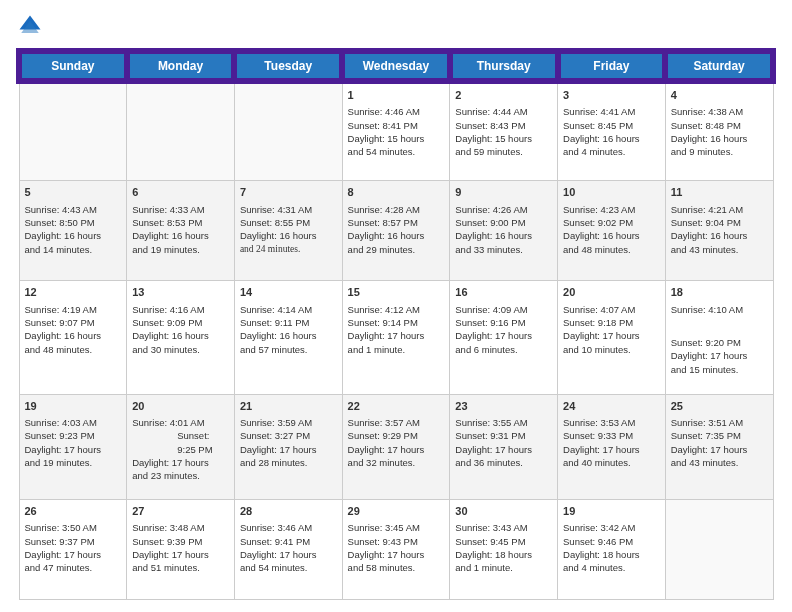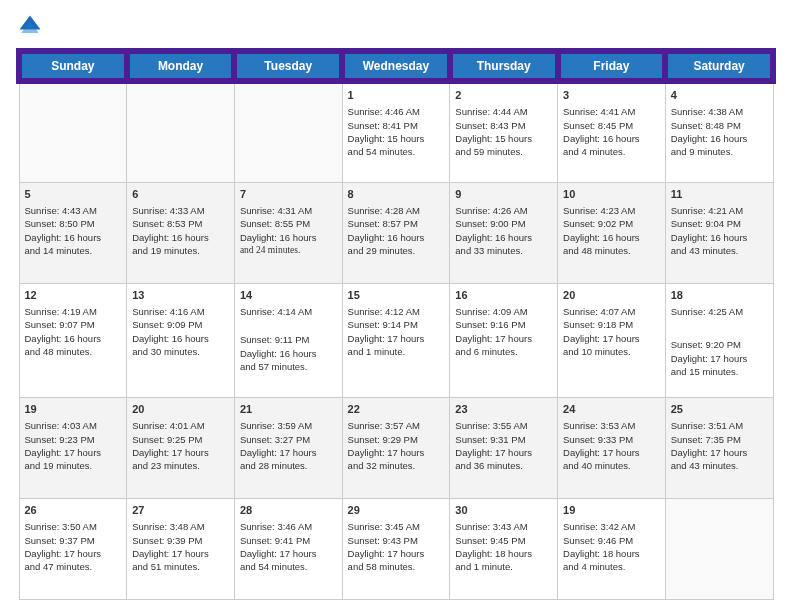--- a/index.html
+++ b/index.html
@@ -228,21 +228,21 @@
           <td>
             <span class="day-num">13</span>
             <span style="display: block;">Sunrise: 4:16 AM</span>
             <span style="display: block;">Sunset: 9:09 PM</span>
             <span style="display: block;">Daylight: 16 hours</span>
             <span style="display: block;">and 30 minutes.</span>
           </td>
           <td>
             <span class="day-num">14</span>
             <span style="display: block;">Sunrise: 4:14 AM</span>
-            <span style="display: block; margin-top: 15px;">Sunset: 9:11 PM</span>
+            <span style="display: block;">Sunset: 9:11 PM</span>
             <span style="display: block;">Daylight: 16 hours</span>
             <span style="display: block;">and 57 minutes.</span>
           </td>
           <td>
             <span class="day-num">15</span>
             <span style="display: block;">Sunrise: 4:12 AM</span>
             <span style="display: block;">Sunset: 9:14 PM</span>
             <span style="display: block;">Daylight: 17 hours</span>
             <span style="display: block;">and 1 minute.</span>
           </td>
@@ -255,38 +255,38 @@
           </td>
           <td>
             <span class="day-num">20</span>
             <span style="display: block;">Sunrise: 4:07 AM</span>
             <span style="display: block;">Sunset: 9:18 PM</span>
             <span style="display: block;">Daylight: 17 hours</span>
             <span style="display: block;">and 10 minutes.</span>
           </td>
           <td>
             <span class="day-num">18</span>
-            <span style="display: block;">Sunrise: 4:25 AM</span>
+            <span style="display: block;">Sunrise: 4:10 AM</span>
             <span style="display: block; margin-top: 20px;">Sunset: 9:20 PM</span>
             <span style="display: block;">Daylight: 17 hours</span>
             <span style="display: block;">and 15 minutes.</span>
           </td>
         </tr>
         <tr>
           <td>
             <span class="day-num">19</span>
             <span style="display: block;">Sunrise: 4:03 AM</span>
             <span style="display: block;">Sunset: 9:23 PM</span>
             <span style="display: block;">Daylight: 17 hours</span>
             <span style="display: block;">and 19 minutes.</span>
           </td>
           <td>
             <span class="day-num">20</span>
             <span style="display: block;">Sunrise: 4:01 AM</span>
-            <span style="display: block;">Sunset: 9:25 PM</span>
+            <span style="display: block; margin-left: 45px;">Sunset: 9:25 PM</span>
             <span style="display: block;">Daylight: 17 hours</span>
             <span style="display: block;">and 23 minutes.</span>
           </td>
           <td>
             <span class="day-num">21</span>
             <span style="display: block;">Sunrise: 3:59 AM</span>
             <span style="display: block;">Sunset: 3:27 PM</span>
             <span style="display: block;">Daylight: 17 hours</span>
             <span style="display: block;">and 28 minutes.</span>
           </td>

